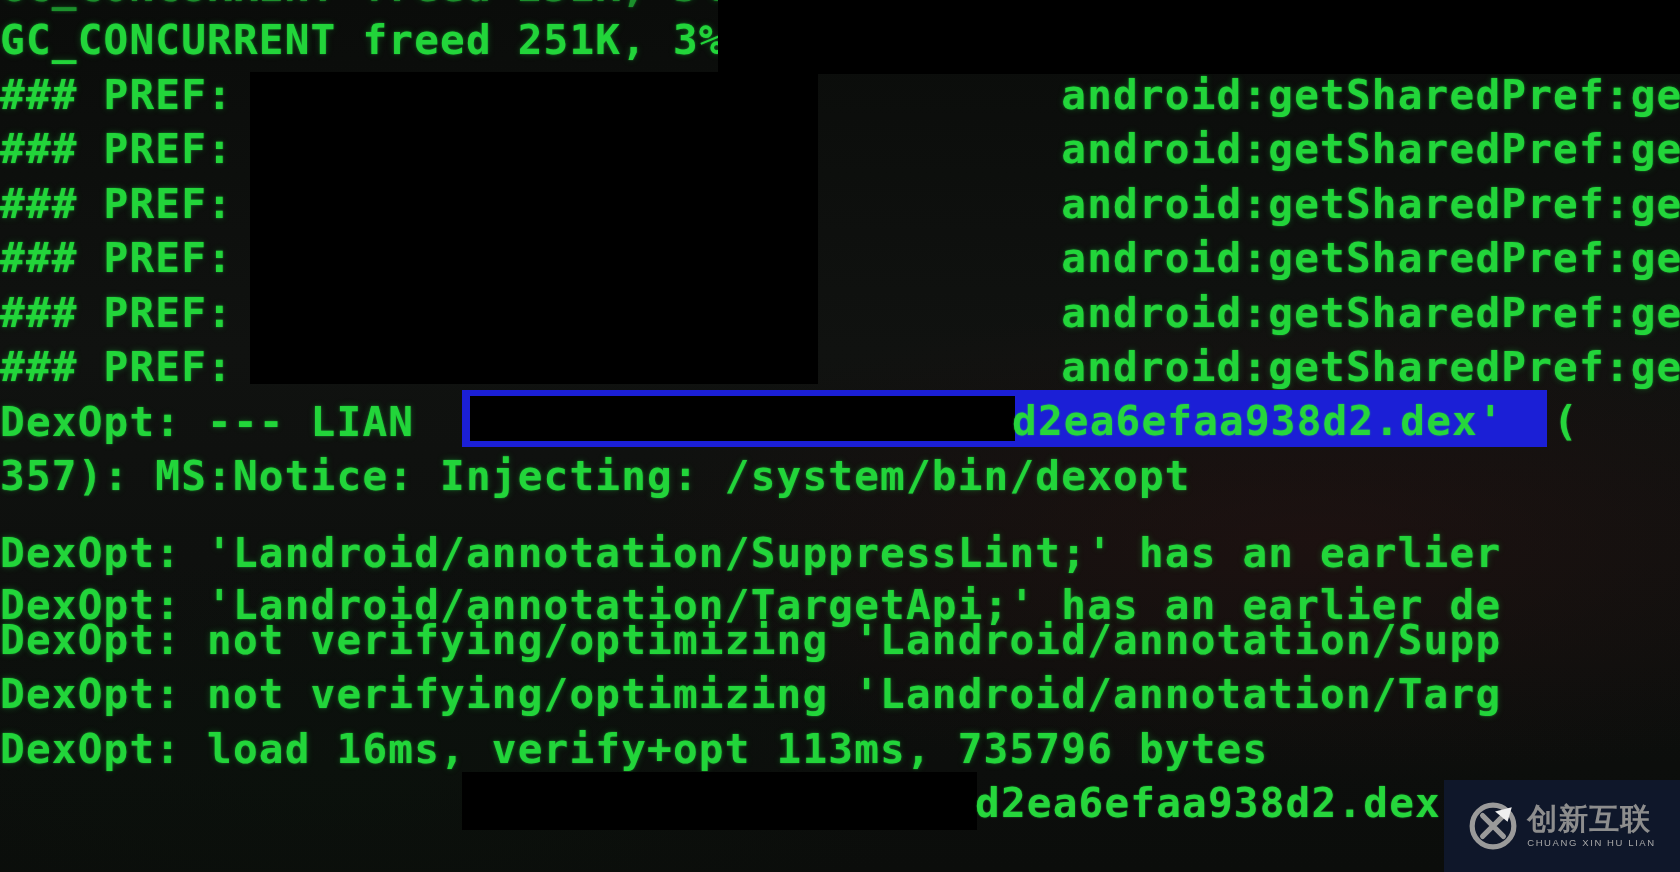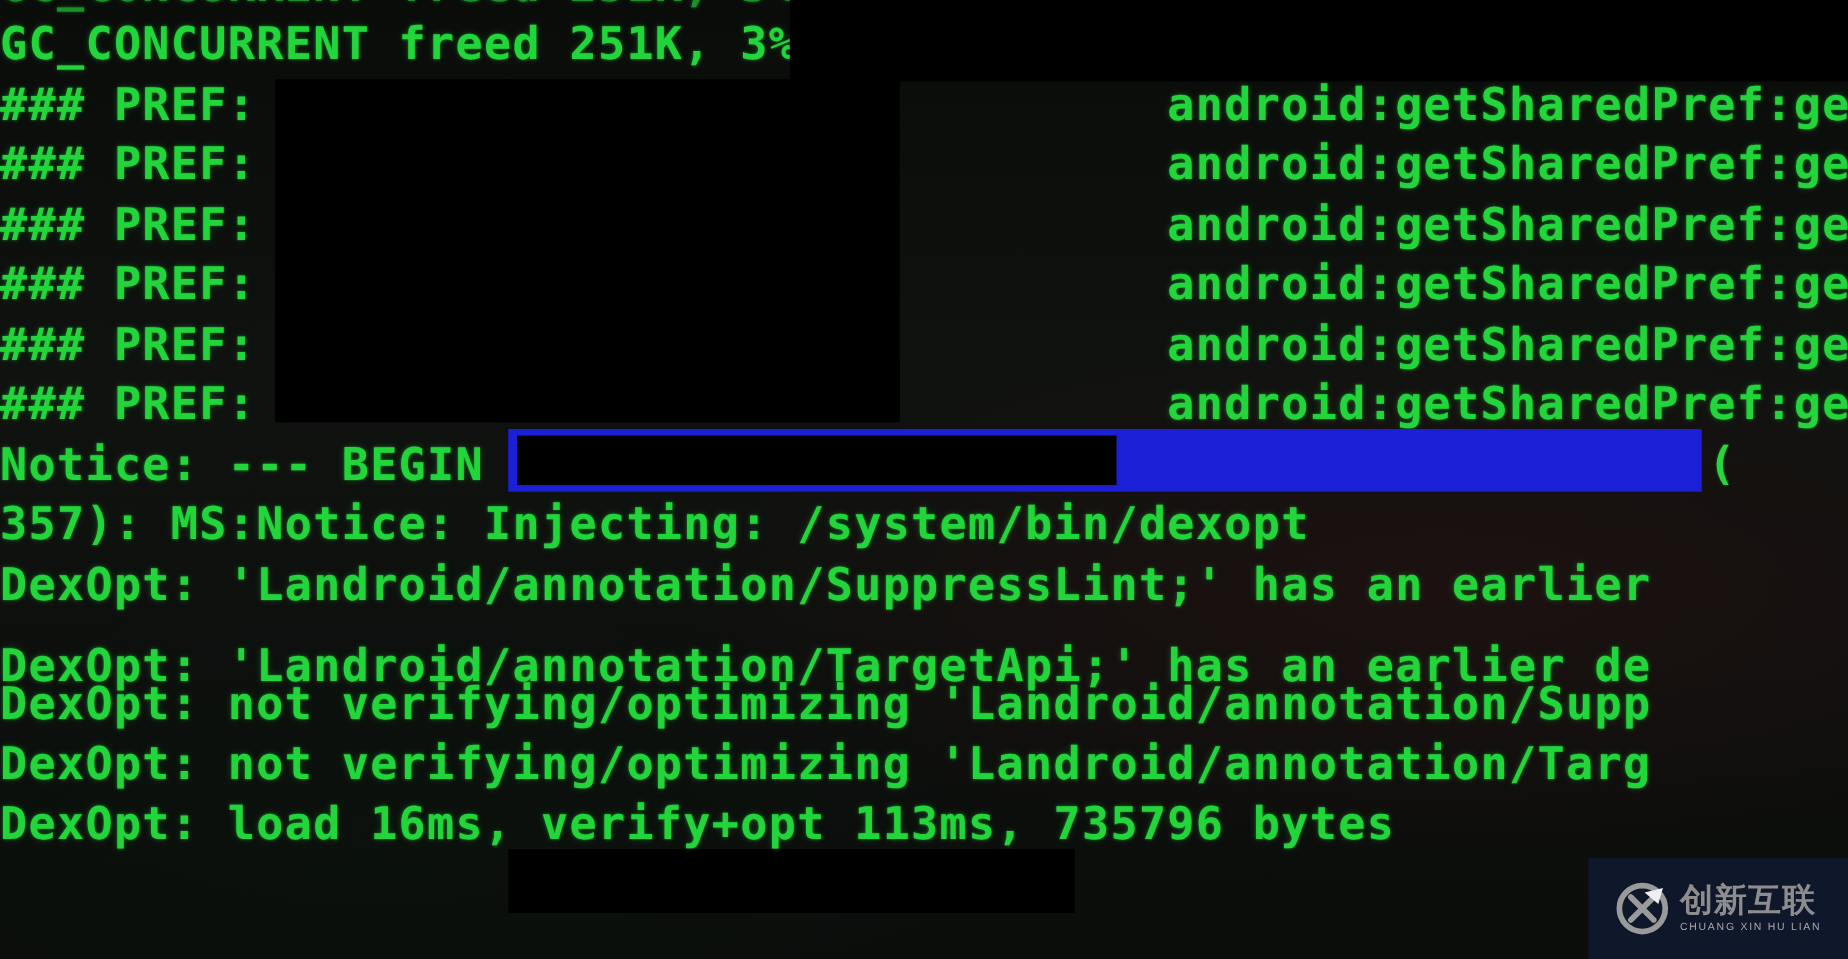--- a/index.html
+++ b/index.html
@@ -129,40 +129,42 @@
 
     <div class="line" style="top:13px;">GC_CONCURRENT freed 251K, 3% free 9398K/9684K, paused 2ms+</div>
 
     <div class="line" style="top:68px;">### PREF:                                android:getSharedPref:getStr</div>
     <div class="line" style="top:122px;">### PREF:                                android:getSharedPref:getStr</div>
     <div class="line" style="top:177px;">### PREF:                                android:getSharedPref:getStr</div>
     <div class="line" style="top:231px;">### PREF:                                android:getSharedPref:getStr</div>
     <div class="line" style="top:286px;">### PREF:                                android:getSharedPref:getStr</div>
     <div class="line" style="top:340px;">### PREF:                                android:getSharedPref:getStr</div>
 
-    <div class="line" style="top:395px;">Notice: --- BEGIN</div>
+    <div class="line" style="top:395px;">DexOpt: --- LIAN</div>
 
     <div class="line" style="top:449px;">357): MS:Notice: Injecting: /system/bin/dexopt</div>
 
-    <div class="line" style="top:504px;text-align:center;">DexOpt: 'Landroid/annotation/SuppressLint;' has an earlier</div>
+    <div class="line" style="top:526px;text-align:center;">DexOpt: 'Landroid/annotation/SuppressLint;' has an earlier</div>
 
     <div class="line" style="top:558px;margin-top:20px;">DexOpt: 'Landroid/annotation/TargetApi;' has an earlier de</div>
 
     <div class="line" style="top:613px;">DexOpt: not verifying/optimizing 'Landroid/annotation/Supp</div>
 
     <div class="line" style="top:667px;">DexOpt: not verifying/optimizing 'Landroid/annotation/Targ</div>
 
     <div class="line" style="top:722px;">DexOpt: load 16ms, verify+opt 113ms, 735796 bytes</div>
 
 
+    <div class="sel-text" style="left:975px; top:776px; z-index:6;">d2ea6efaa938d2.dex</div>
 
   </div>
 
   <div class="selection-band" style="left:462px; top:390px; width:1085px; height:57px;"></div>
 
+  <div class="sel-text" style="left:1012px; top:394px;">d2ea6efaa938d2.dex'</div>
 
   <div class="sel-text" style="left:1553px; top:394px;">(</div>
 
   <div class="redaction" style="left:250px; top:72px; width:568px; height:312px;"></div>
 
   <div class="redaction" style="left:718px; top:0px; width:962px; height:74px;"></div>
 
   <div class="redaction" style="left:470px; top:396px; width:545px; height:45px;"></div>
 
   <div class="redaction" style="left:462px; top:772px; width:515px; height:58px;"></div>

